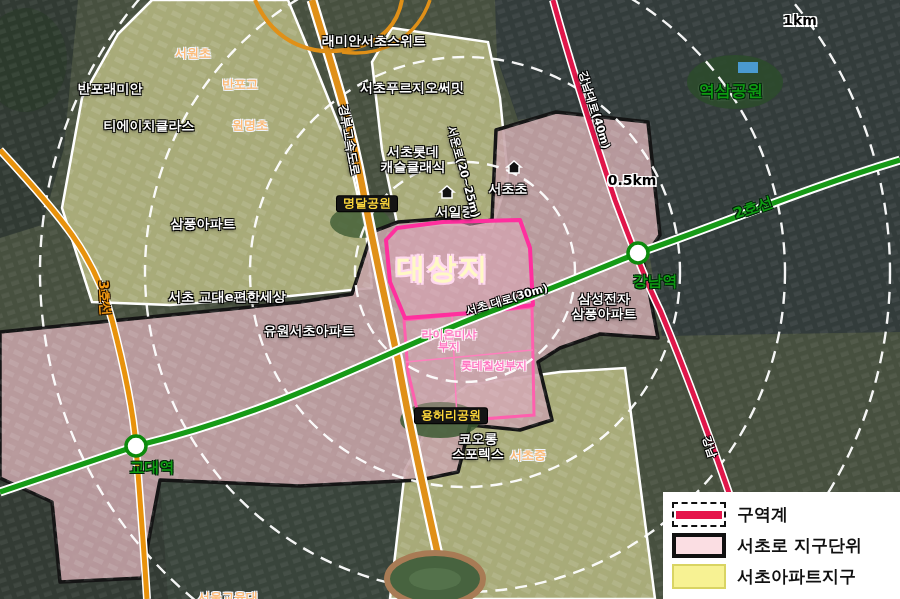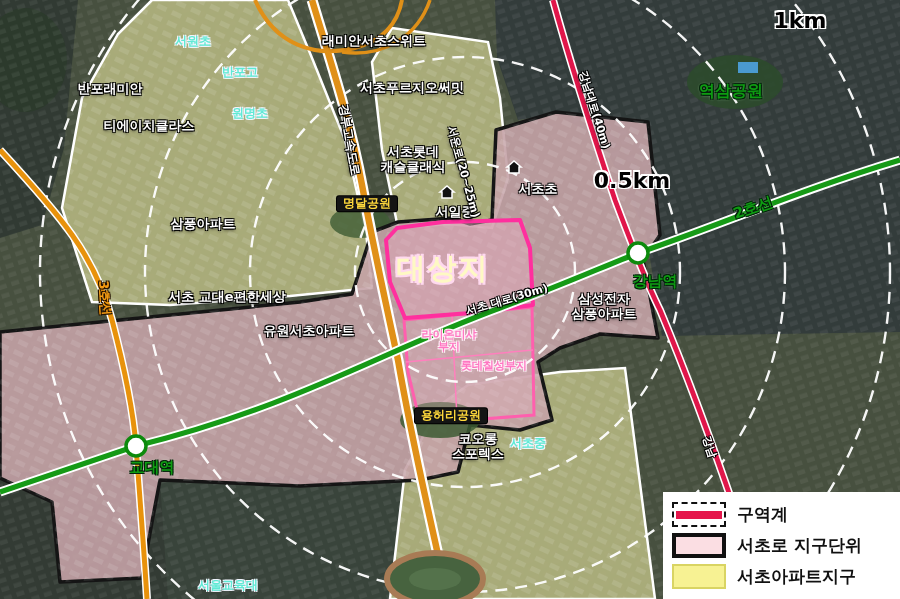--- a/index.html
+++ b/index.html
@@ -3,33 +3,33 @@
 <meta charset="utf-8">
 <style>
   html,body{margin:0;padding:0;background:#222;}
   #stage{position:relative;width:900px;height:599px;overflow:hidden;
          font-family:"DejaVu Sans","Liberation Sans",sans-serif;background:#47503f;}
   #basemap{position:absolute;left:0;top:0;}
   .lbl{position:absolute;white-space:nowrap;font-weight:bold;line-height:1.12;
        text-align:center;transform:translate(-50%,-50%);pointer-events:none;}
   .w{color:#fff;font-size:13px;
      text-shadow:-1px -1px 0 #000,1px -1px 0 #000,-1px 1px 0 #000,1px 1px 0 #000,0 2px 3px rgba(0,0,0,.55);}
-  .blue{color:#5eead4;font-size:12px;
-     text-shadow:-1px -1px 0 #f2f6ff,1px -1px 0 #f2f6ff,-1px 1px 0 #f2f6ff,1px 1px 0 #f2f6ff;}
+  .blue{color:#fdba74;font-size:12px;
+     text-shadow:-1px -1px 0 #f2f6ff,1px -1px 0 #f2f6ff,-1px 1px 0 #f2f6ff,1px 1px 0 #f2f6ff;margin-top:12px;}
   .green{color:#0e9c12;font-size:15px;
      text-shadow:-1px -1px 0 #04220a,1px -1px 0 #04220a,-1px 1px 0 #04220a,1px 1px 0 #04220a,0 0 3px #bdf7c4;}
   .orange{color:#f29a13;font-size:13px;
      text-shadow:-1px -1px 0 #241200,1px -1px 0 #241200,-1px 1px 0 #241200,1px 1px 0 #241200;}
   .badge{background:#141414;color:#ffd93c;font-size:12px;padding:1px 6px;border-radius:2px;
      box-shadow:0 0 0 1px #000;}
   .pinkbig{color:#fef9c3;font-size:29px;letter-spacing:2px;
      text-shadow:-2px -2px 0 #ffd9ef,2px -2px 0 #ffd9ef,-2px 2px 0 #ffd9ef,2px 2px 0 #ffd9ef;}
   .pinksm{color:#ff76c2;font-size:11px;
      text-shadow:-1px -1px 0 #fff0f7,1px -1px 0 #fff0f7,-1px 1px 0 #fff0f7,1px 1px 0 #fff0f7;}
-  .scale{color:#000;font-size:22px;
+  .scale{color:#000;font-size:14px;
      text-shadow:-1.5px -1.5px 0 #fff,1.5px -1.5px 0 #fff,-1.5px 1.5px 0 #fff,1.5px 1.5px 0 #fff;}
   .roadlbl{font-size:12px;}
   
   #legend{position:absolute;left:663px;top:492px;width:237px;height:107px;background:#fff;
      box-sizing:border-box;padding:7px 14px 0 9px;}
   .leg-row{display:flex;align-items:center;gap:11px;height:31px;}
   .leg-label{font-size:17px;font-weight:bold;color:#111;white-space:nowrap;}
   .sw{width:54px;height:25px;box-sizing:border-box;flex:0 0 auto;position:relative;background:#fff;}
   .sw-boundary{border:2px dashed #111;}
   .sw-boundary .bar{position:absolute;left:2px;right:2px;top:7px;height:8px;background:#e5164b;}
@@ -143,21 +143,21 @@
   </div>
   <div class="lbl w" style="left:478px;top:447px">
     <span>코오롱</span><br>
     <span>스포렉스</span>
   </div>
 
   <div class="lbl blue" style="left:193px;top:42px">서원초</div>
   <div class="lbl blue" style="left:240px;top:73px">반포고</div>
   <div class="lbl blue" style="left:250px;top:114px">원명초</div>
   <div class="lbl w" style="left:455px;top:212px">서일중</div>
-  <div class="lbl w" style="left:538px;top:189px">서초초</div>
+  <div class="lbl w" style="left:508px;top:189px">서초초</div>
   <div class="lbl blue" style="left:528px;top:444px">서초중</div>
   <div class="lbl blue" style="left:228px;top:586px">서울교육대</div>
 
   <div class="lbl w roadlbl" style="left:349px;top:140px;transform:translate(-50%,-50%) rotate(80deg)">경부고속도로</div>
   <div class="lbl w" style="left:463px;top:172px;font-size:11px;transform:translate(-50%,-50%) rotate(75deg)">서운로(20~25m)</div>
   <div class="lbl w" style="left:507px;top:300px;font-size:11px;transform:translate(-50%,-50%) rotate(-16deg)">서초 대로(30m)</div>
   <div class="lbl w" style="left:594px;top:110px;font-size:11px;transform:translate(-50%,-50%) rotate(73deg)">강남대로(40m)</div>
   <div class="lbl w" style="left:709px;top:447px;font-size:11px;transform:translate(-50%,-50%) rotate(72deg)">강남</div>
 
   <div class="lbl green" style="left:753px;top:208px;transform:translate(-50%,-50%) rotate(-19deg)">2호선</div>

